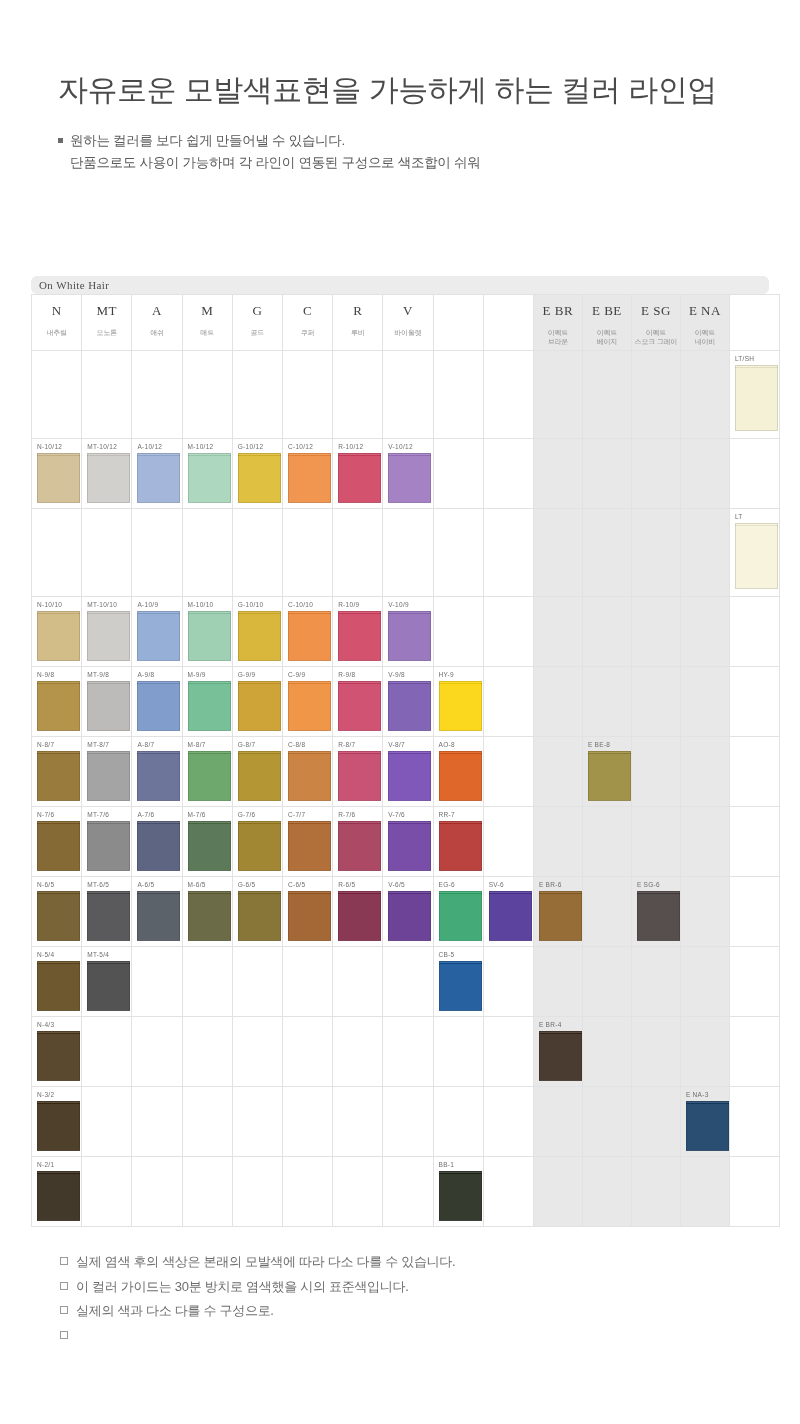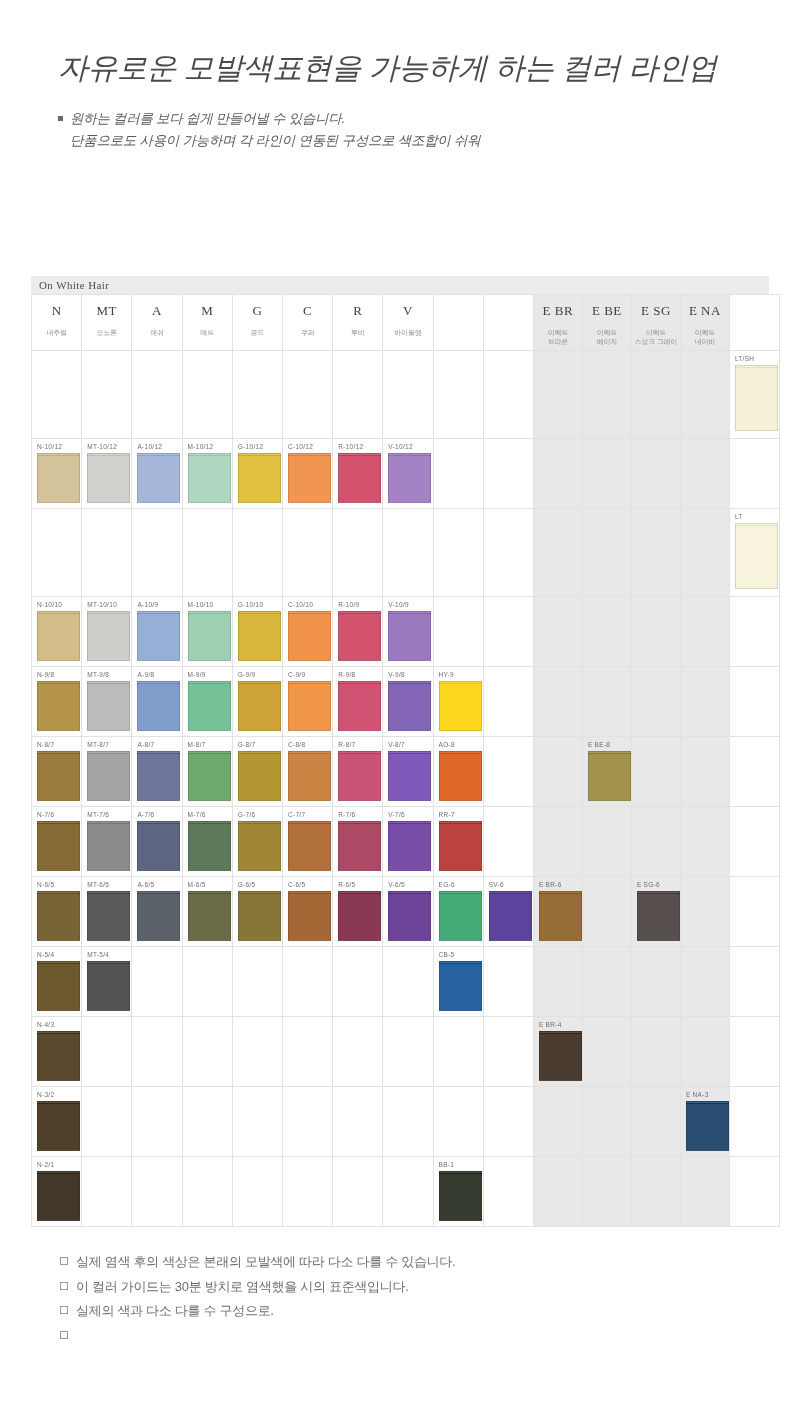--- a/index.html
+++ b/index.html
@@ -6,40 +6,40 @@
   html,body{
     width:800px; height:1424px;
     background:#ffffff;
     font-family:"Liberation Sans", sans-serif;
     color:#3c3c3c;
     overflow:hidden;
   }
   .page{ position:relative; width:800px; height:1424px; }
 
   
-  .header{ padding:50px 0 0 58px;font-style:italic; }
+  .header{ padding:72px 0 0 58px; }
   .title{
     font-family:"Liberation Sans", sans-serif;
     font-size:30px; font-weight:400; letter-spacing:-0.5px;
     color:#4a4a4a; line-height:1.2;
   }
   .bullets{ margin-top:22px; }
   .bullet{ display:flex; margin-bottom:14px; }
   .bullet .sq{
     width:5px;height:5px;background:#6b6b6b;margin:8px 7px 0 0;flex:none;
   }
   .bullet .lines{ font-size:13.5px; line-height:1.62; color:#5a5a5a; letter-spacing:-0.3px;}
 
   
   .chartwrap{ position:absolute; left:31px; top:276px; width:738px; }
 
   .onwhite{
     background:#ececec; height:18px; line-height:18px;
     font-family:"Liberation Serif", serif;
-    font-size:11px; color:#4e4e4e; padding-left:8px; letter-spacing:.4px;
+    font-size:11px; color:#4e4e4e; padding-left:8px; letter-spacing:.4px;border-radius:6px;
   }
 
   table.grid{ border-collapse:collapse; table-layout:fixed; width:738px; }
   table.grid td, table.grid th{ border:1px solid #e2e2e2; padding:0; vertical-align:top; }
 
   
   .grouprow td{ border:none; height:22px; }
   .grouplabel{
     font-family:"Liberation Serif", serif;
     font-size:10.5px; color:#555; text-align:center;

